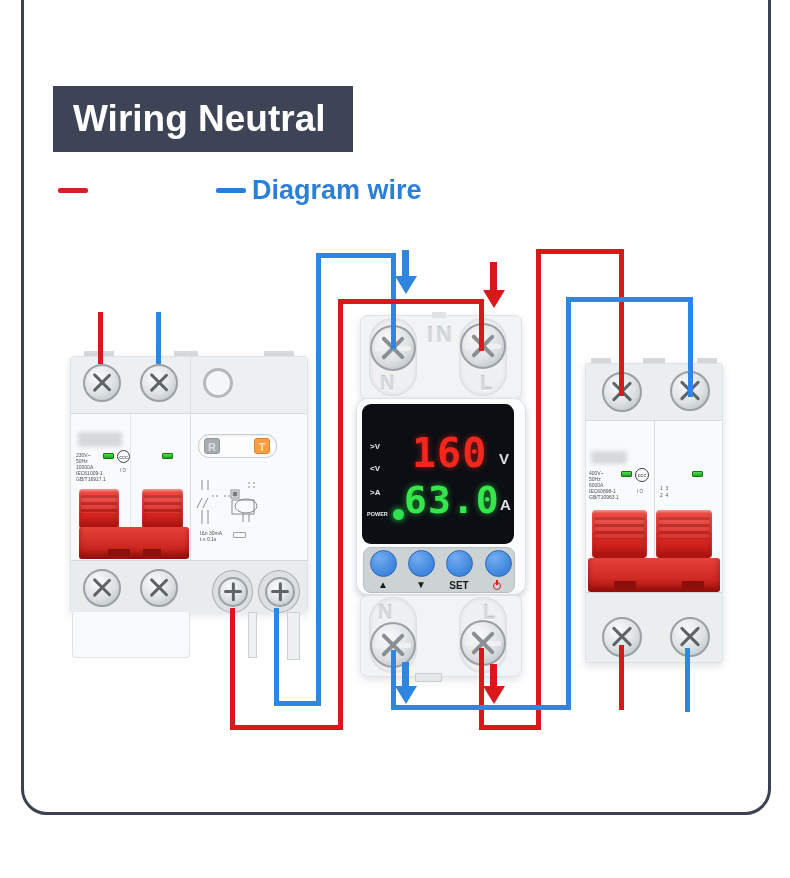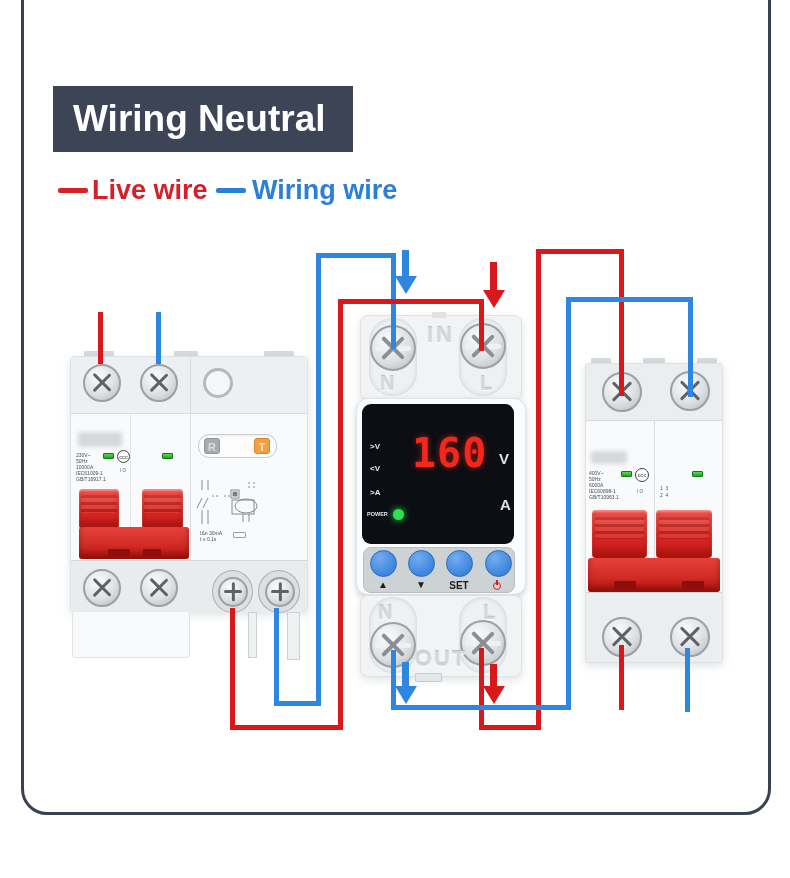--- a/index.html
+++ b/index.html
@@ -99,23 +99,22 @@
 </head>
 <body>
 
 <div id="canvas">
 
   <div class="frame"></div>
 
   <div class="title-box">Wiring Neutral</div>
 
   <div class="legend-dash" style="left:58px;top:188px;background:#d61f26;"></div>
-  <div class="legend-label" style="left:92px;top:175px;color:#d61f26;">Live wire</div>
   <div class="legend-dash" style="left:216px;top:188px;background:#2b7fd8;"></div>
-  <div class="legend-label" style="left:252px;top:175px;color:#2b7fd8;">Wiring wire</div>
+  <div class="legend-label" style="left:252px;top:175px;color:#2b7fd8;">Diagram wire</div>
 
   <div class="device" style="left:70px;top:356px;width:238px;height:304px;">
     <div class="tab" style="left:14px;top:-5px;width:30px;"></div>
     <div class="tab" style="left:104px;top:-5px;width:24px;"></div>
     <div class="tab" style="left:194px;top:-5px;width:30px;"></div>
     <div class="body" style="left:0;top:0;width:238px;height:256px;"></div>
     <div class="body" style="left:2px;top:255px;width:118px;height:47px;border-top:none;box-shadow:none;"></div>
     <div class="leg" style="left:178px;top:256px;width:9px;height:46px;"></div>
     <div class="leg" style="left:217px;top:256px;width:13px;height:48px;"></div>
 
@@ -224,20 +223,21 @@
 
     <div class="bezel" style="left:0;top:86px;width:170px;height:197px;"></div>
     <div class="screen" style="left:6px;top:92px;width:152px;height:140px;">
       <div class="ind" style="left:8px;top:38px;">&gt;V</div>
       <div class="ind" style="left:8px;top:60px;">&lt;V</div>
       <div class="ind" style="left:8px;top:84px;">&gt;A</div>
       <div class="ind" style="left:5px;top:107px;font-size:5.5px;">POWER</div>
       <div class="power-led" style="left:31px;top:105px;"></div>
       <div class="digits" style="left:50px;top:26px;font-size:40px;color:#f3271c;text-shadow:0 0 6px rgba(243,39,28,.6);">160</div>
       <div class="unit" style="left:137px;top:46px;">V</div>
+      <div class="digits" style="left:42px;top:74px;font-size:38px;color:#35e74c;text-shadow:0 0 6px rgba(53,231,76,.6);">63.0</div>
       <div class="unit" style="left:138px;top:92px;">A</div>
     </div>
 
     <div class="btn-panel" style="left:7px;top:235px;width:152px;height:46px;">
       <div class="round-btn" style="left:6px;top:2px;"></div>
       <div class="round-btn" style="left:44px;top:2px;"></div>
       <div class="round-btn" style="left:82px;top:2px;"></div>
       <div class="round-btn" style="left:121px;top:2px;"></div>
       <div class="btn-label" style="left:6px;top:31px;">▲</div>
       <div class="btn-label" style="left:44px;top:31px;">▼</div>
@@ -256,21 +256,20 @@
     <div class="screw light" style="left:14px;top:310px;width:46px;height:46px;">
         <div class="snotch"></div>
         <div class="sbar d1"></div>
         <div class="sbar d2"></div>
       </div>
     <div class="screw light" style="left:104px;top:308px;width:46px;height:46px;">
         <div class="snotch"></div>
         <div class="sbar d1"></div>
         <div class="sbar d2"></div>
       </div>
-    <div class="emboss" style="left:0;top:334px;width:170px;text-align:center;font-size:22px;letter-spacing:2px;">OUT</div>
     <div class="tab" style="left:59px;top:361px;width:25px;height:7px;background:#e3e7e9;border:1px solid #c8cdd0;"></div>
   </div>
 
   <div class="device" style="left:585px;top:363px;width:138px;height:300px;">
     <div class="tab" style="left:6px;top:-5px;width:20px;"></div>
     <div class="tab" style="left:58px;top:-5px;width:22px;"></div>
     <div class="tab" style="left:112px;top:-5px;width:20px;"></div>
     <div class="body" style="left:0;top:0;width:138px;height:300px;border-radius:3px;"></div>
     <div class="strip" style="left:1px;top:1px;width:136px;height:57px;border-bottom:1px solid #d8dcde;background:#ebeeef;"></div>
     <div class="screw" style="left:17px;top:9px;width:40px;height:40px;">

